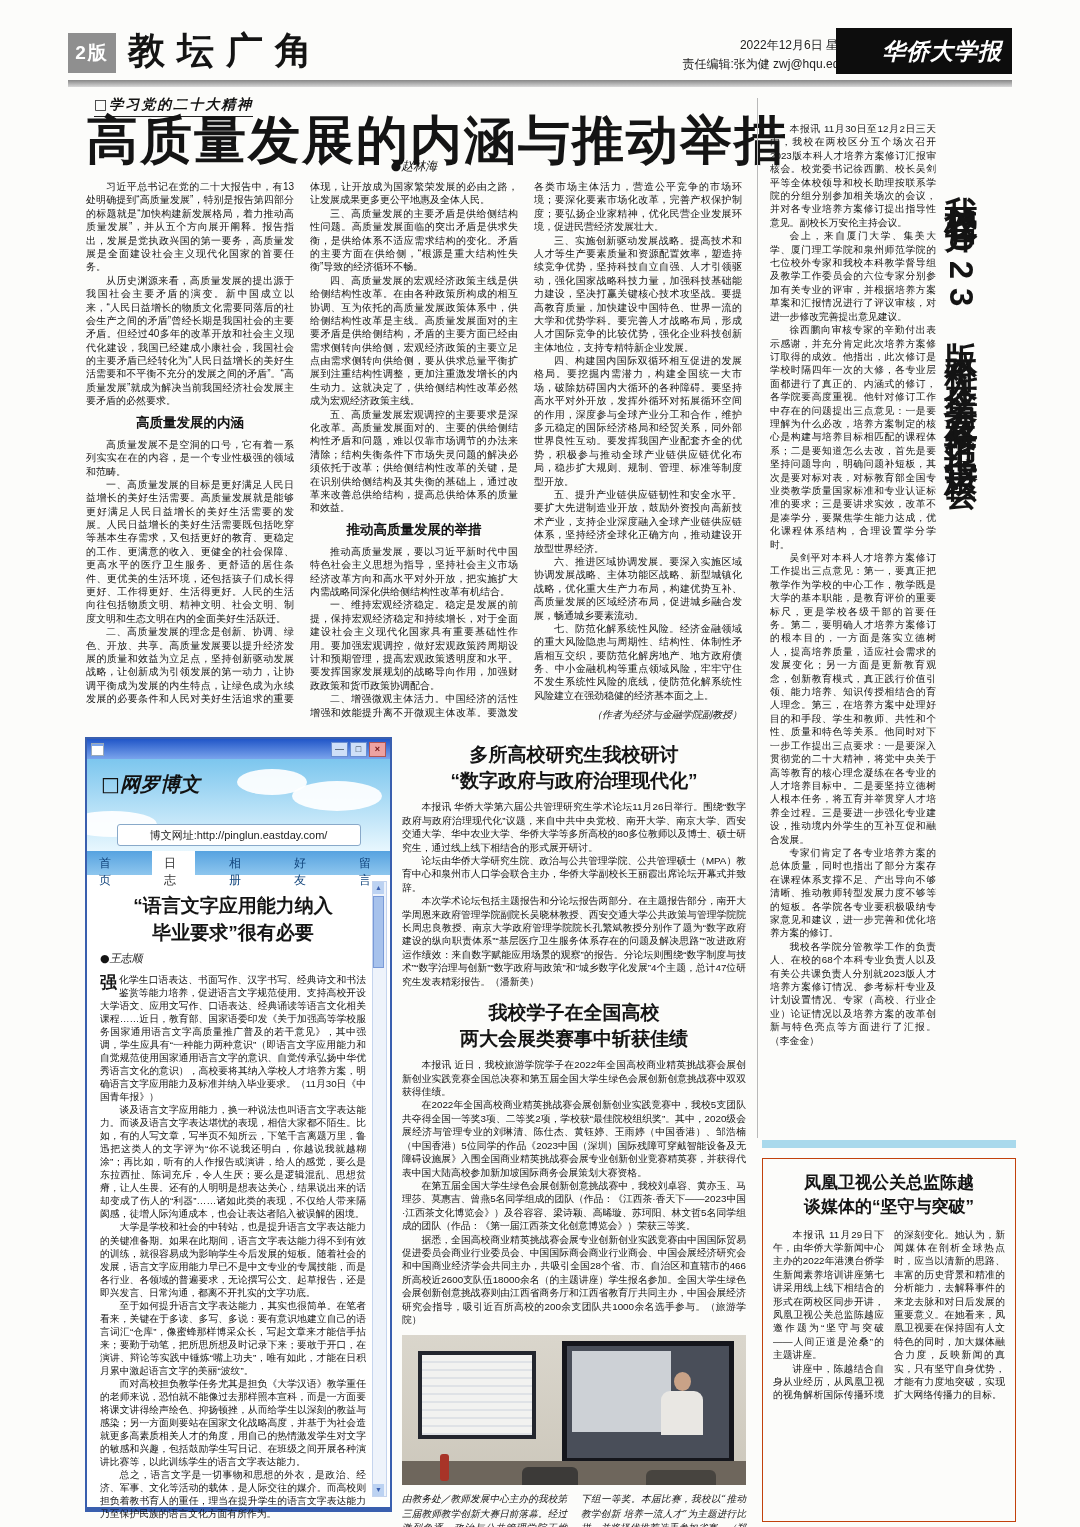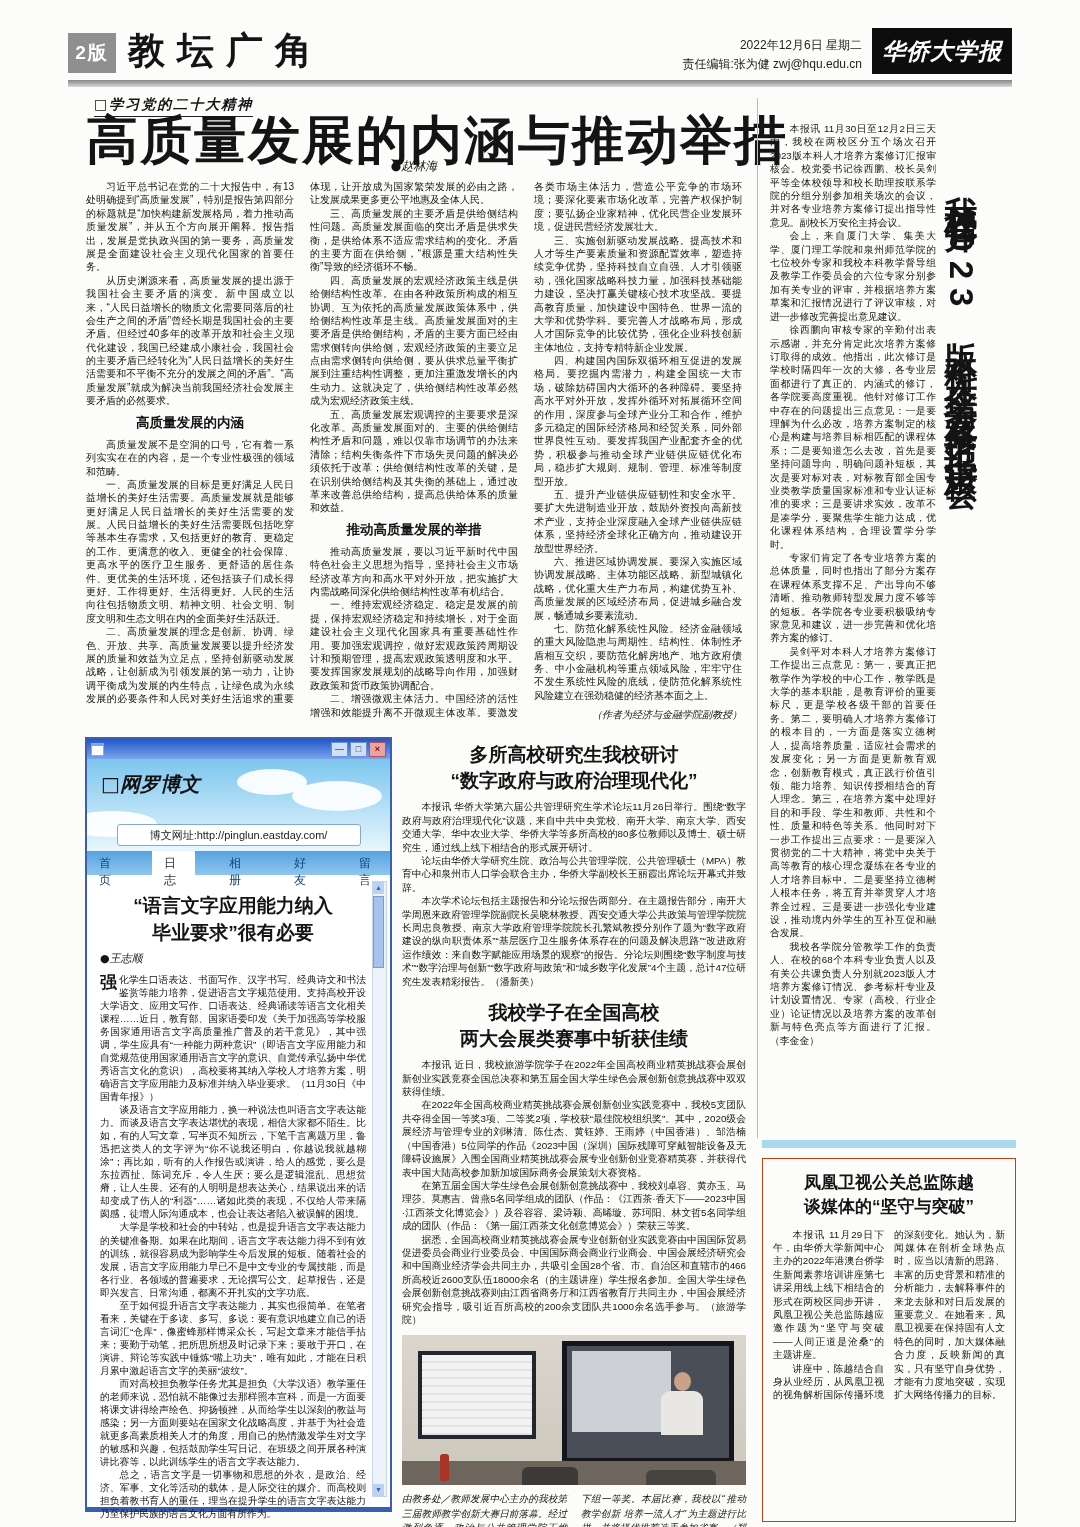--- a/index.html
+++ b/index.html
@@ -91,21 +91,21 @@
 <body>
 
 <div id="sheet">
 
   <div class="badge" style="background: rgb(143, 143, 143);">2版</div>
   <h1 class="section">教坛广角</h1>
   <div class="hmeta">
     <div>2022年12月6日 星期二</div>
     <div>责任编辑:张为健 zwj@hqu.edu.cn</div>
   </div>
-  <div class="masthead" style="background: rgb(13, 13, 13);">华侨大学报</div>
+  <div class="masthead" style="background: rgb(13, 13, 13); padding-left: 36px;">华侨大学报</div>
   <div class="hrule"></div>
 
   <div class="kicker">□学习党的二十大精神</div>
   <h2 class="mtitle">高质量发展的内涵与推动举措</h2>
   <div class="mbyline">●赵林海</div>
   <div class="mcols">
       <p class="para">习近平总书记在党的二十大报告中，有13处明确提到“高质量发展”，特别是报告第四部分的标题就是“加快构建新发展格局，着力推动高质量发展”，并从五个方向展开阐释。报告指出，发展是党执政兴国的第一要务，高质量发展是全面建设社会主义现代化国家的首要任务。</p>
       <p class="para">从历史渊源来看，高质量发展的提出源于我国社会主要矛盾的演变。新中国成立以来，“人民日益增长的物质文化需要同落后的社会生产之间的矛盾”曾经长期是我国社会的主要矛盾。但经过40多年的改革开放和社会主义现代化建设，我国已经建成小康社会，我国社会的主要矛盾已经转化为“人民日益增长的美好生活需要和不平衡不充分的发展之间的矛盾”。“高质量发展”就成为解决当前我国经济社会发展主要矛盾的必然要求。</p>
       <h4 class="subhead">高质量发展的内涵</h4>
       <p class="para">高质量发展不是空洞的口号，它有着一系列实实在在的内容，是一个专业性极强的领域和范畴。</p>
@@ -124,22 +124,22 @@
       <p class="para">六、推进区域协调发展。要深入实施区域协调发展战略、主体功能区战略、新型城镇化战略，优化重大生产力布局，构建优势互补、高质量发展的区域经济布局，促进城乡融合发展，畅通城乡要素流动。</p>
       <p class="para">七、防范化解系统性风险。经济金融领域的重大风险隐患与周期性、结构性、体制性矛盾相互交织，要防范化解房地产、地方政府债务、中小金融机构等重点领域风险，牢牢守住不发生系统性风险的底线，使防范化解系统性风险建立在强劲稳健的经济基本面之上。</p>
       <p class="endnote">（作者为经济与金融学院副教授）</p>
     </div>
 
   <div class="vrule"></div>
   <div class="rtext">
       <p class="para">本报讯 11月30日至12月2日三天内，我校在两校区分五个场次召开2023版本科人才培养方案修订汇报审核会。校党委书记徐西鹏、校长吴剑平等全体校领导和校长助理按联系学院的分组分别参加相关场次的会议，并对各专业培养方案修订提出指导性意见。副校长万安伦主持会议。</p>
       <p class="para">会上，来自厦门大学、集美大学、厦门理工学院和泉州师范学院的七位校外专家和我校本科教学督导组及教学工作委员会的六位专家分别参加有关专业的评审，并根据培养方案草案和汇报情况进行了评议审核，对进一步修改完善提出意见建议。</p>
       <p class="para">徐西鹏向审核专家的辛勤付出表示感谢，并充分肯定此次培养方案修订取得的成效。他指出，此次修订是学校时隔四年一次的大修，各专业层面都进行了真正的、内涵式的修订，各学院要高度重视。他针对修订工作中存在的问题提出三点意见：一是要理解为什么必改，培养方案制定的核心是构建与培养目标相匹配的课程体系；二是要知道怎么去改，首先是要坚持问题导向，明确问题补短板，其次是要对标对表，对标教育部全国专业类教学质量国家标准和专业认证标准的要求；三是要讲求实效，改革不是凑学分，要聚焦学生能力达成，优化课程体系结构，合理设置学分学时。</p>
+      <p class="para">吴剑平对本科人才培养方案修订工作提出三点意见：第一，要真正把教学作为学校的中心工作，教学既是大学的基本职能，是教育评价的重要标尺，更是学校各级干部的首要任务。第二，要明确人才培养方案修订的根本目的，一方面是落实立德树人，提高培养质量，适应社会需求的发展变化；另一方面是更新教育观念，创新教育模式，真正践行价值引领、能力培养、知识传授相结合的育人理念。第三，在培养方案中处理好目的和手段、学生和教师、共性和个性、质量和特色等关系。他同时对下一步工作提出三点要求：一是要深入贯彻党的二十大精神，将党中央关于高等教育的核心理念凝练在各专业的人才培养目标中。二是要坚持立德树人根本任务，将五育并举贯穿人才培养全过程。三是要进一步强化专业建设，推动境内外学生的互补互促和融合发展。</p>
       <p class="para">专家们肯定了各专业培养方案的总体质量，同时也指出了部分方案存在课程体系支撑不足、产出导向不够清晰、推动教师转型发展力度不够等的短板。各学院各专业要积极吸纳专家意见和建议，进一步完善和优化培养方案的修订。</p>
-      <p class="para">吴剑平对本科人才培养方案修订工作提出三点意见：第一，要真正把教学作为学校的中心工作，教学既是大学的基本职能，是教育评价的重要标尺，更是学校各级干部的首要任务。第二，要明确人才培养方案修订的根本目的，一方面是落实立德树人，提高培养质量，适应社会需求的发展变化；另一方面是更新教育观念，创新教育模式，真正践行价值引领、能力培养、知识传授相结合的育人理念。第三，在培养方案中处理好目的和手段、学生和教师、共性和个性、质量和特色等关系。他同时对下一步工作提出三点要求：一是要深入贯彻党的二十大精神，将党中央关于高等教育的核心理念凝练在各专业的人才培养目标中。二是要坚持立德树人根本任务，将五育并举贯穿人才培养全过程。三是要进一步强化专业建设，推动境内外学生的互补互促和融合发展。</p>
       <p class="para">我校各学院分管教学工作的负责人、在校的68个本科专业负责人以及有关公共课负责人分别就2023版人才培养方案修订情况、参考标杆专业及计划设置情况、专家（高校、行业企业）论证情况以及培养方案的改革创新与特色亮点等方面进行了汇报。（李金金）</p>
     </div>
   <div class="vtitle">我校召开2023版本科人才培养方案修订汇报审核会</div>
   <div class="bluebar" style="background: rgb(169, 217, 236);"></div>
 
   <div class="phoenix">
     <h3 class="ptitle"><span>凤凰卫视公关总监陈越</span><br><span>谈媒体的“坚守与突破”</span></h3>
     <div class="pbody">
         <p class="para">本报讯 11月29日下午，由华侨大学新闻中心主办的2022年港澳台侨学生新闻素养培训讲座第七讲采用线上线下相结合的形式在两校区同步开讲，凤凰卫视公关总监陈越应邀作题为“坚守与突破——人间正道是沧桑”的主题讲座。</p>
         <p class="para">讲座中，陈越结合自身从业经历，从凤凰卫视的视角解析国际传播环境的深刻变化。她认为，新闻媒体在剖析全球热点时，应当以清新的思路、丰富的历史背景和精准的分析能力，去解释事件的来龙去脉和对日后发展的重要意义。在她看来，凤凰卫视要在保持固有人文特色的同时，加大媒体融合力度，反映新闻的真实，只有坚守自身优势，才能有力度地突破，实现扩大网络传播力的目标。</p>

